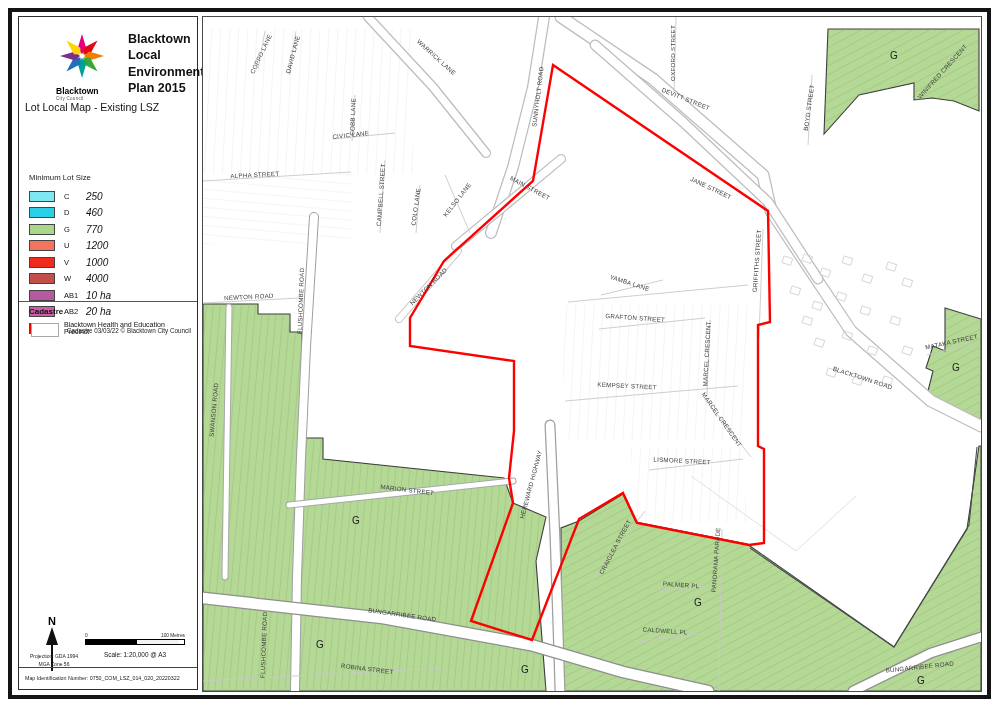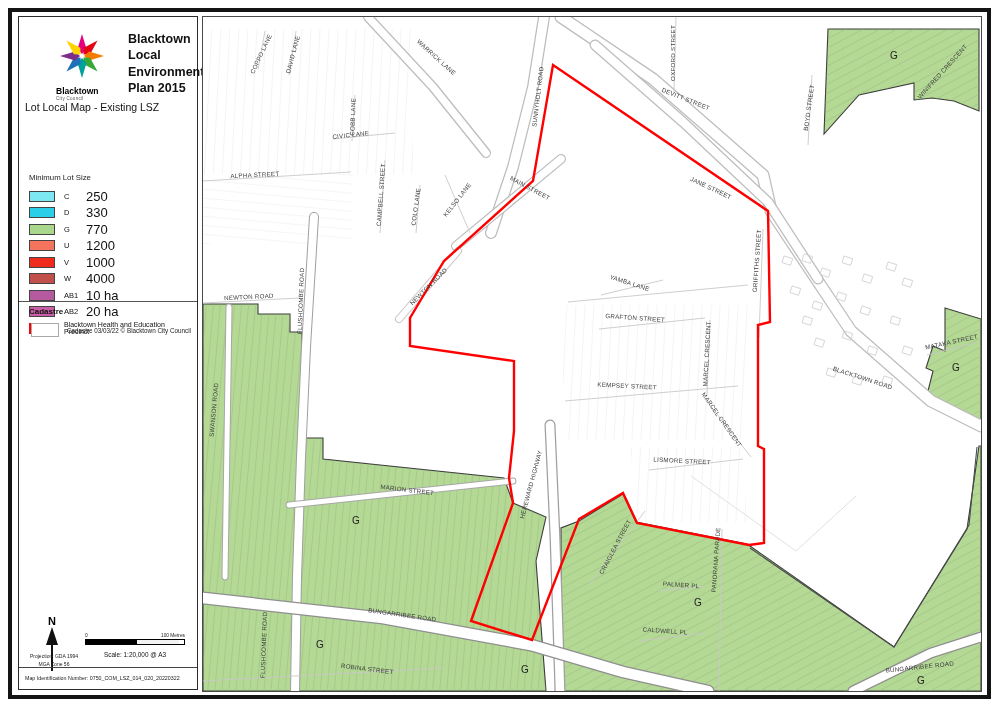--- a/index.html
+++ b/index.html
@@ -11,21 +11,21 @@
   .logo-box{width:58px;text-align:left;margin-left:27px;}
   .logo-org{font-weight:bold;font-size:8.5px;margin-top:1px;}
   .logo-sub{font-size:4.5px;color:#555;letter-spacing:.3px;}
   .title{margin-left:20px;width:96px;font-weight:bold;font-size:12.5px;line-height:1.3;color:#111;}
   .subtitle{position:absolute;left:6px;top:84px;font-size:10.5px;color:#111;}
   .legend{position:absolute;left:10px;top:156px;width:160px;}
   .legend-heading{font-size:7.8px;color:#222;margin-bottom:6px;}
   .lrow{display:flex;align-items:center;height:16.5px;}
   .sw{width:26px;height:11px;border:1px solid #444;box-sizing:border-box;margin-right:9px;flex:0 0 auto;}
   .lcode{font-size:7.5px;width:22px;color:#111;}
-  .lval{font-size:13px;color:#111;}
+  .lval{font-size:10px;color:#111;font-style:italic;}
   .sw-c{background:#7EE8F2}.sw-d{background:#2BCFE8}.sw-g{background:#A9D88C}.sw-u{background:#F4745E}
   .sw-v{background:#EF2B1E}.sw-w{background:#C1504B}.sw-ab1{background:#B55AA0}.sw-ab2{background:#C95FA6}
   .sw-precinct{background:#fff;border:2px solid #FF0000;}
   .lprecinct{font-size:7px;color:#111;}
   .hr{position:absolute;left:0;width:178px;border-top:1px solid #555;}
   .cad-heading{position:absolute;left:10px;top:290px;font-size:8px;font-weight:bold;color:#111;text-align:right;}
   .cad-row{position:absolute;left:12px;top:306px;display:flex;align-items:center;}
   .sw-cad{width:26px;height:12px;border:1px solid #aaa;background:#fff;margin-right:8px;}
   .cad-label{font-size:6.3px;color:#222;}
   .north{position:absolute;left:20px;top:598px;width:26px;text-align:center;}
@@ -76,21 +76,21 @@
     <div class="legend">
       <div class="legend-heading">Minimum Lot Size</div>
       <div class="lrow">
         <span class="sw sw-c"></span>
         <span class="lcode">C</span>
         <span class="lval">250</span>
       </div>
       <div class="lrow">
         <span class="sw sw-d"></span>
         <span class="lcode">D</span>
-        <span class="lval">330</span>
+        <span class="lval">460</span>
       </div>
       <div class="lrow">
         <span class="sw sw-g"></span>
         <span class="lcode">G</span>
         <span class="lval">770</span>
       </div>
       <div class="lrow">
         <span class="sw sw-u"></span>
         <span class="lcode">U</span>
         <span class="lval">1200</span>

